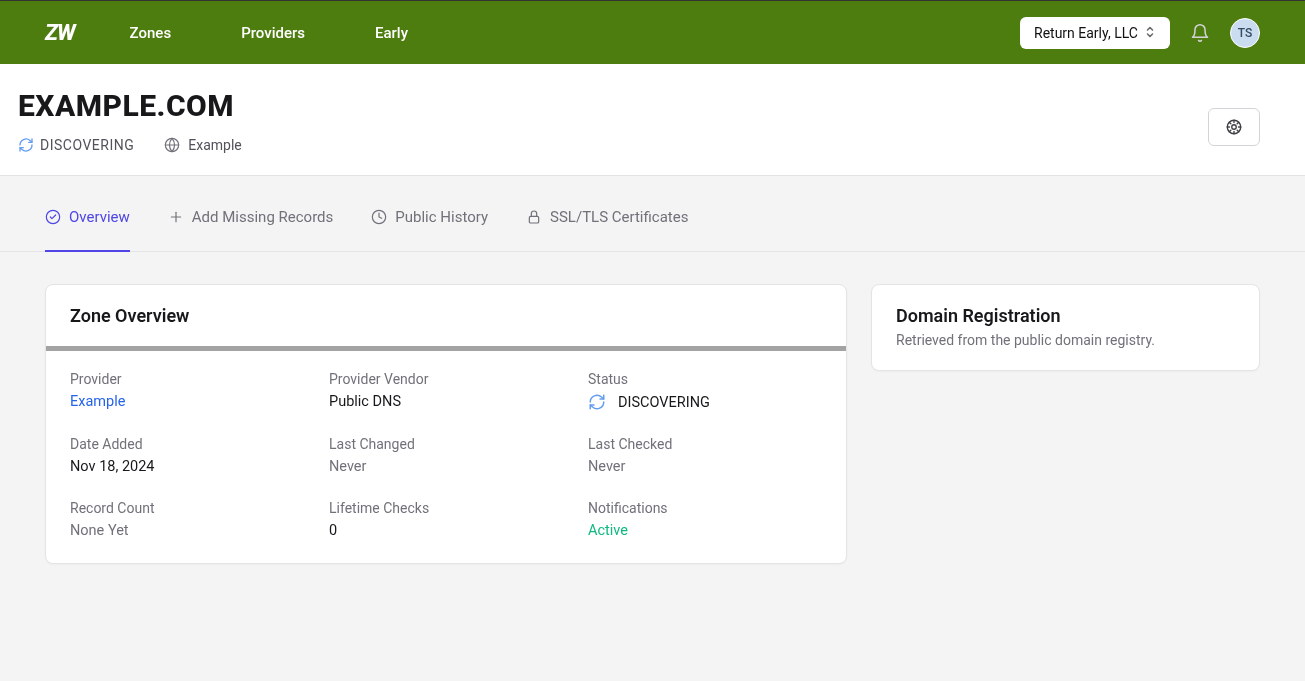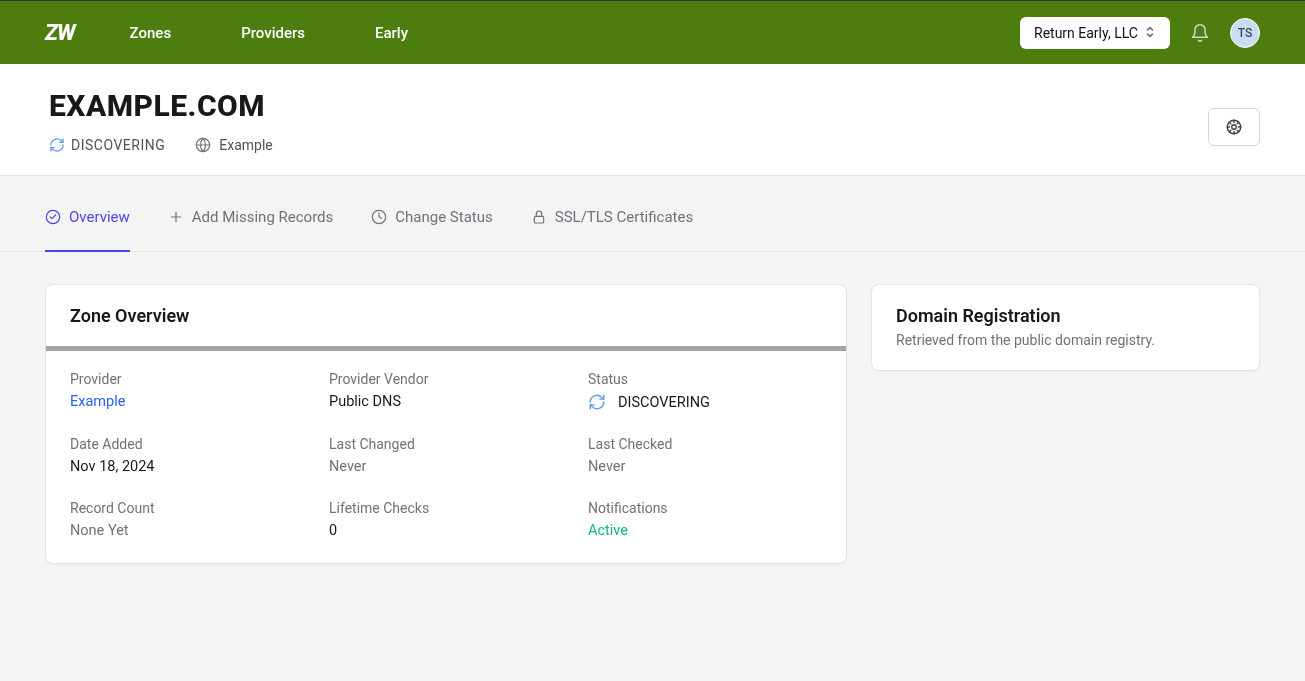--- a/index.html
+++ b/index.html
@@ -76,21 +76,21 @@
       align-items: center;
       justify-content: center;
       font-size: 12px;
       font-weight: 500;
       cursor: pointer;
       border: 1px solid #fff;
     }
     
     .page-header {
       background: #fff;
-      padding: 24px 45px 22px 49px;
+      padding: 24px 45px 22px 18px;
       border-bottom: 1px solid #e4e4e7;
       display: flex;
       justify-content: space-between;
       align-items: flex-start;
     }
     .page-title {
       font-size: 30px;
       font-weight: 800;
       color: #18181b;
       letter-spacing: 0.5px;
@@ -330,21 +330,21 @@
     </span>
     <span>Add Missing Records</span>
   </div>
   <div class="tab">
     <span>
       <svg width="16" height="16" viewBox="0 0 24 24" fill="none" stroke="currentColor" stroke-width="1.8" stroke-linecap="round" stroke-linejoin="round">
         <circle cx="12" cy="12" r="10"></circle>
         <polyline points="12 6 12 12 16 14"></polyline>
       </svg>
     </span>
-    <span>Change Status</span>
+    <span>Public History</span>
   </div>
   <div class="tab">
     <span>
       <svg width="16" height="16" viewBox="0 0 24 24" fill="none" stroke="currentColor" stroke-width="1.8" stroke-linecap="round" stroke-linejoin="round">
         <rect x="5" y="11" width="14" height="10" rx="2"></rect>
         <path d="M8 11V7a4 4 0 0 1 8 0v4"></path>
       </svg>
     </span>
     <span>SSL/TLS Certificates</span>
   </div>

